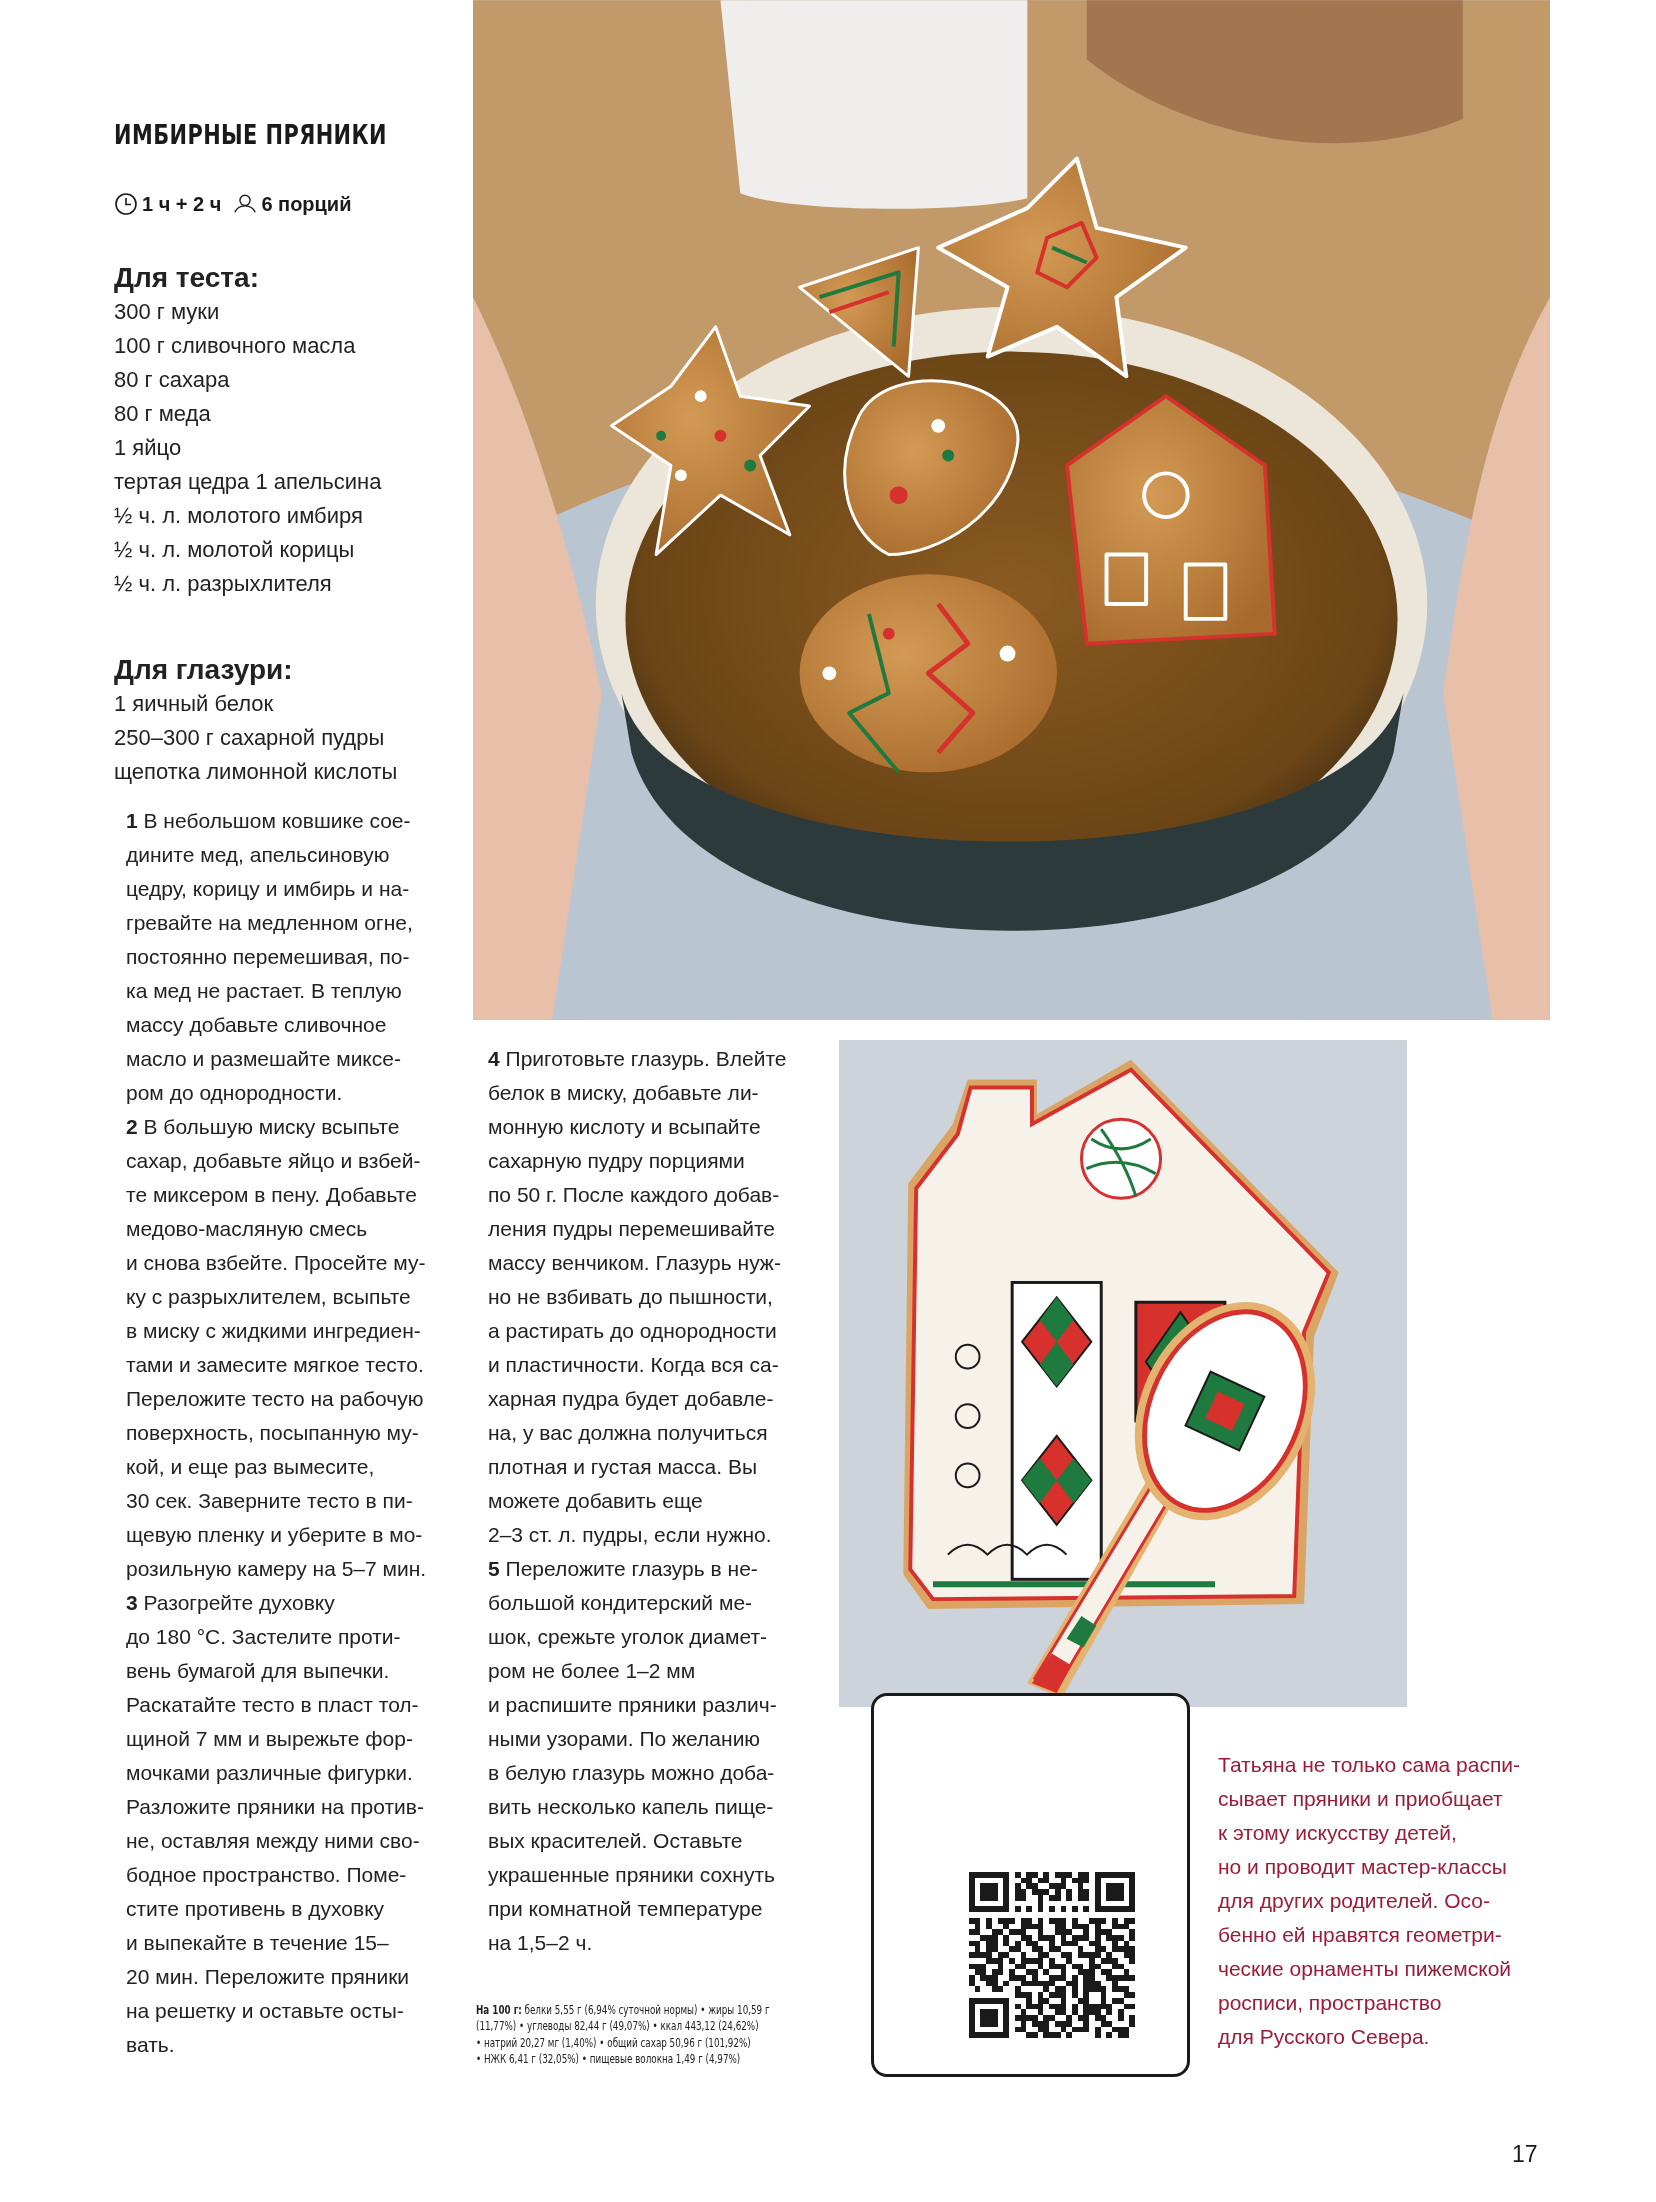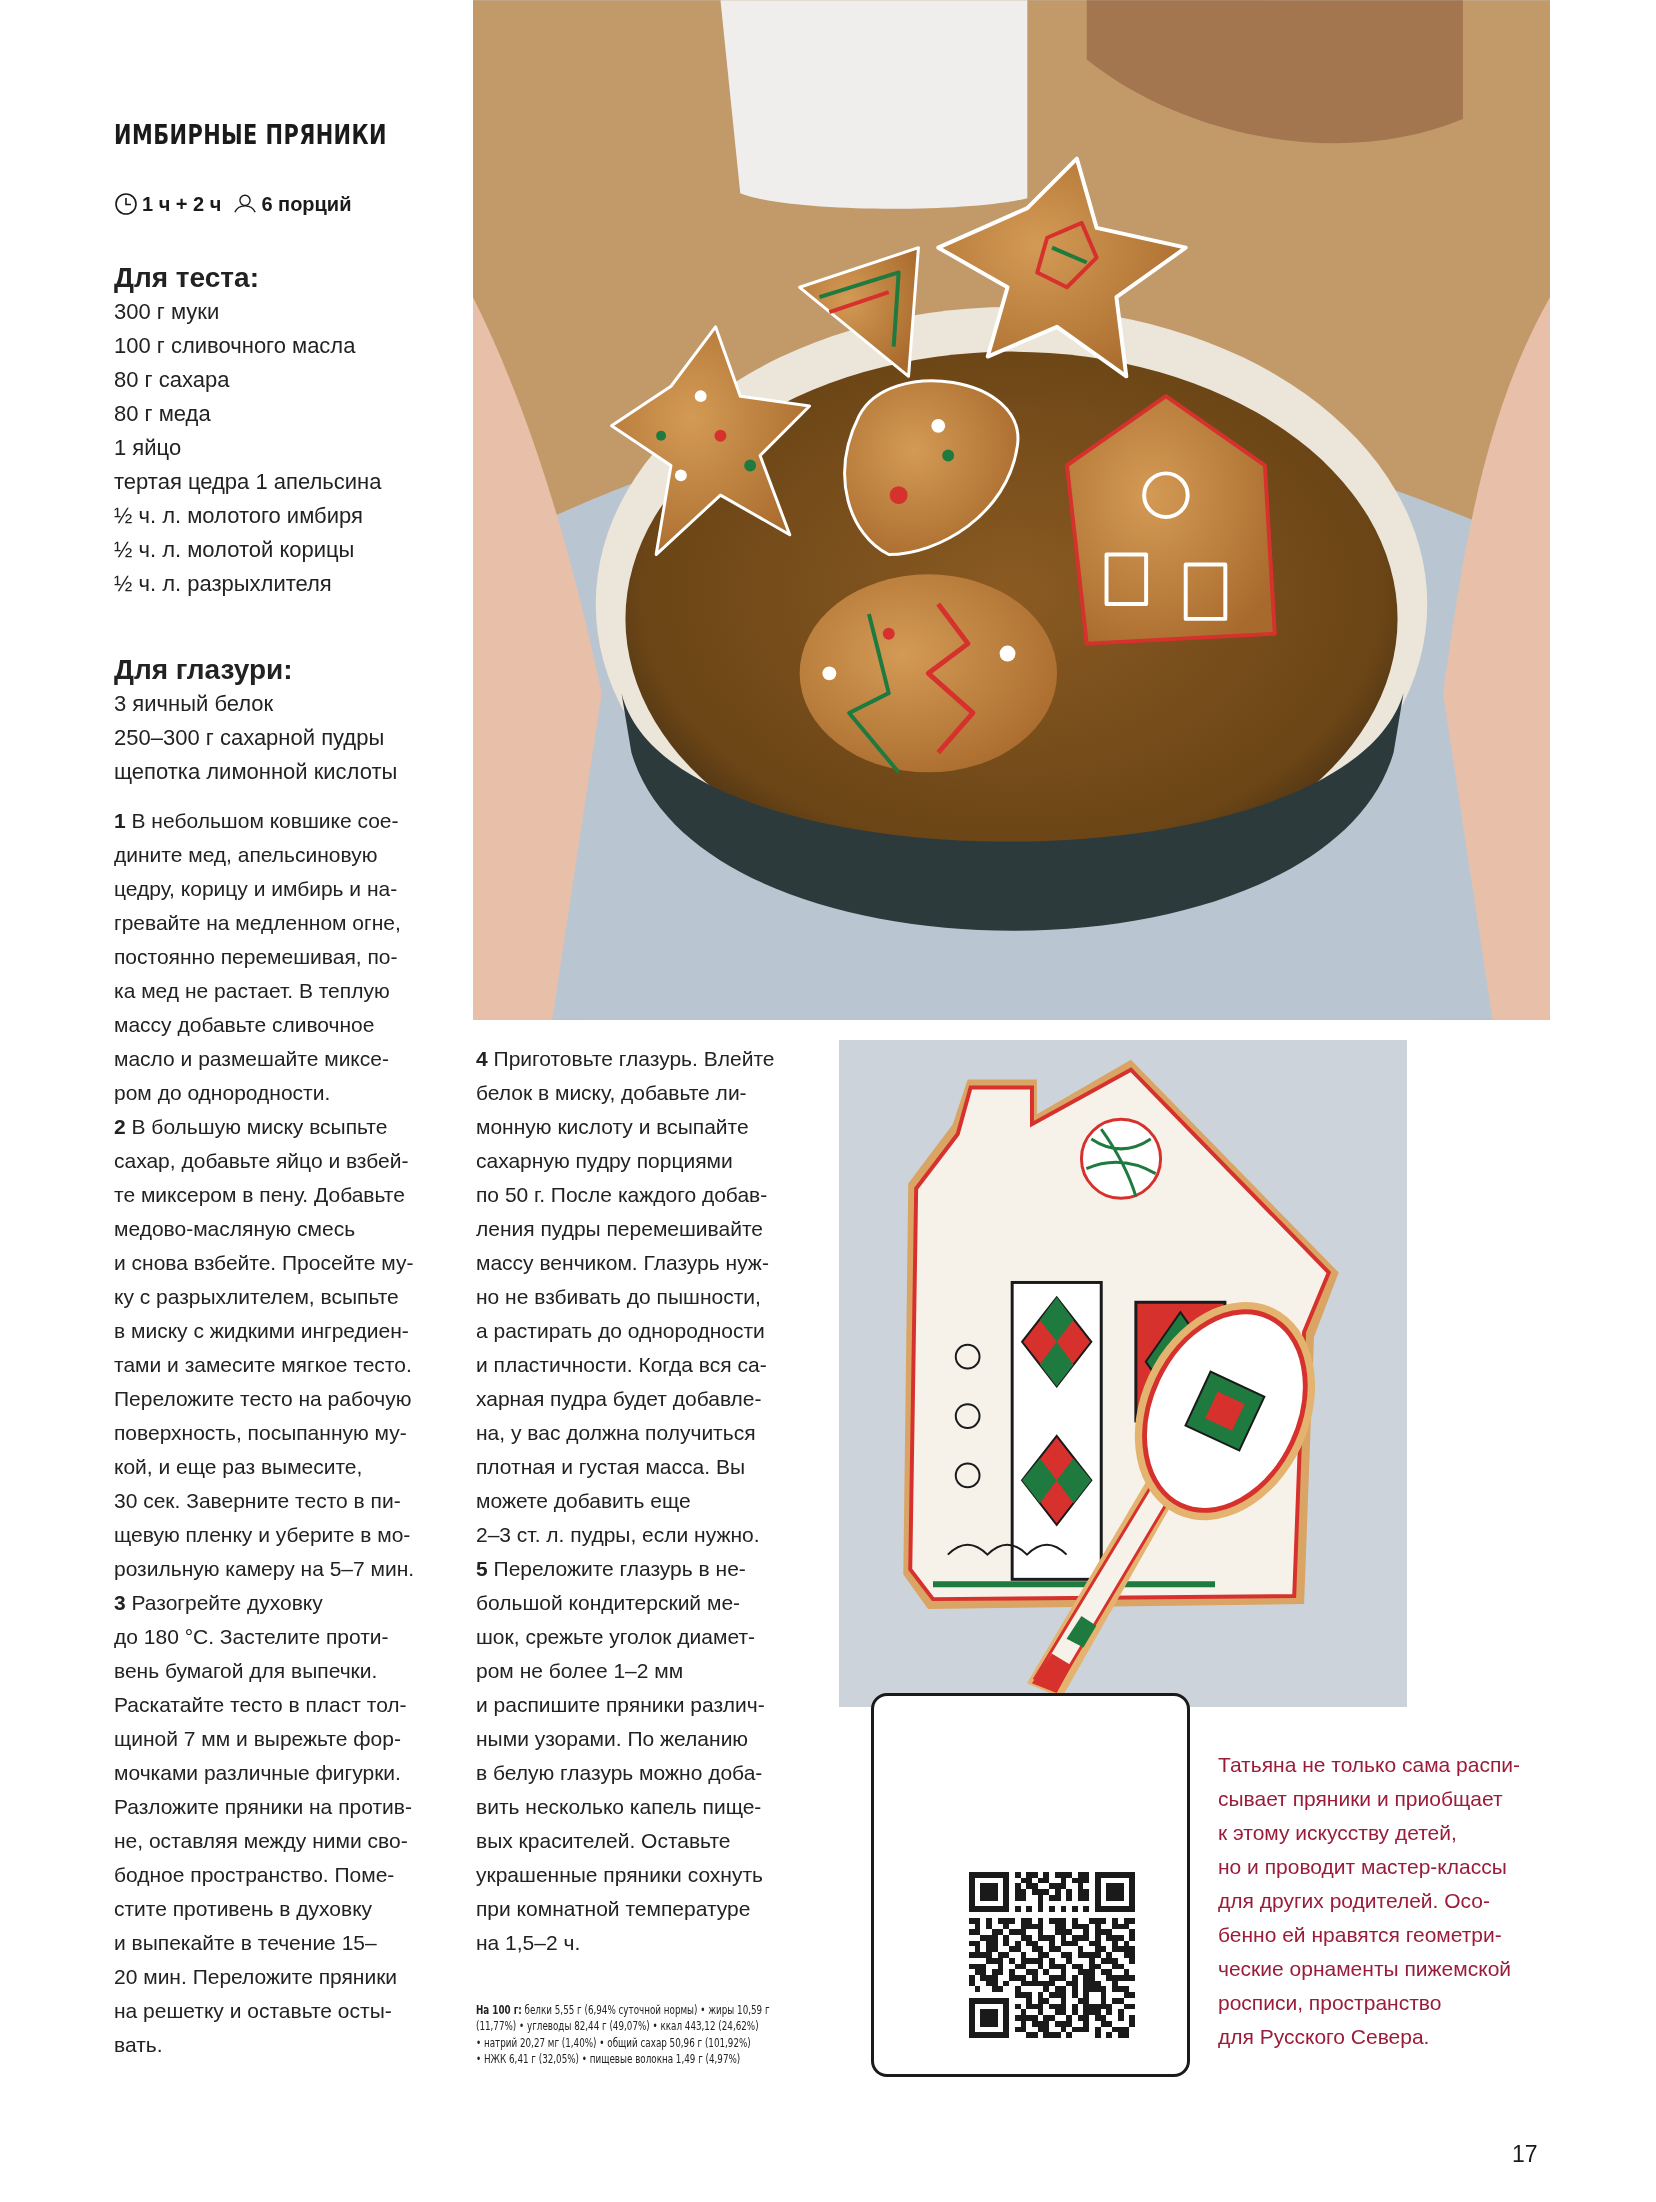--- a/index.html
+++ b/index.html
@@ -12,21 +12,21 @@
   .meta { position: absolute; left: 114px; top: 192px; display: flex; align-items: center; font-weight: bold; font-size: 20px; color: #1a1a1a; text-align: center; }
   .meta .ic { display: inline-flex; width: 24px; height: 24px; margin-right: 4px; }
   .meta .gap { width: 12px; }
 
   .ingredients { position: absolute; left: 114px; top: 261px; width: 327px; font-size: 22px; line-height: 34px; color: #222; }
   .ingredients .hdr { font-weight: bold; font-size: 28px; }
   .ingredients .item { white-space: nowrap; }
   .ingredients .glaze { margin-top: 52px; }
 
   
-  .col { position: absolute; font-size: 21px; line-height: 34px; color: #222; }
+  .col { position: absolute; font-size: 21px; line-height: 34px; color: #222; margin-left: 12px; }
   .col1 { left: 114px; top: 804px; width: 337px; }
   .col2 { left: 476px; top: 1042px; width: 337px; }
   .col .line { white-space: nowrap; display: block; }
   .col .num { font-weight: bold; }
 
   .nutrition { position: absolute; left: 476px; top: 2002px; width: 337px; font-family: "DejaVu Sans Condensed", "DejaVu Sans", sans-serif;
                font-size: 12.5px; line-height: 16.3px; color: #222; transform: scaleX(0.78); transform-origin: left top; width: 436px; }
   .nutrition b { font-weight: bold; }
   .nutrition .line { display: block; white-space: nowrap; }
 
@@ -80,21 +80,21 @@
       <div class="item">80 г сахара</div>
       <div class="item">80 г меда</div>
       <div class="item">1 яйцо</div>
       <div class="item">тертая цедра 1 апельсина</div>
       <div class="item">½ ч. л. молотого имбиря</div>
       <div class="item">½ ч. л. молотой корицы</div>
       <div class="item">½ ч. л. разрыхлителя</div>
     </div>
   <div class="hdr glaze">Для глазури:</div>
   <div id="glaze-items">
-      <div class="item">3 яичный белок</div>
+      <div class="item">1 яичный белок</div>
       <div class="item">250–300 г сахарной пудры</div>
       <div class="item">щепотка лимонной кислоты</div>
     </div>
 </div>
 
 <div class="col col1" id="steps1">
     <span class="line"><span class="num">1</span> <span class="txt">В небольшом ковшике сое-</span></span>
     <span class="line"><span class="txt">дините мед, апельсиновую</span></span>
     <span class="line"><span class="txt">цедру, корицу и имбирь и на-</span></span>
     <span class="line"><span class="txt">гревайте на медленном огне,</span></span>

